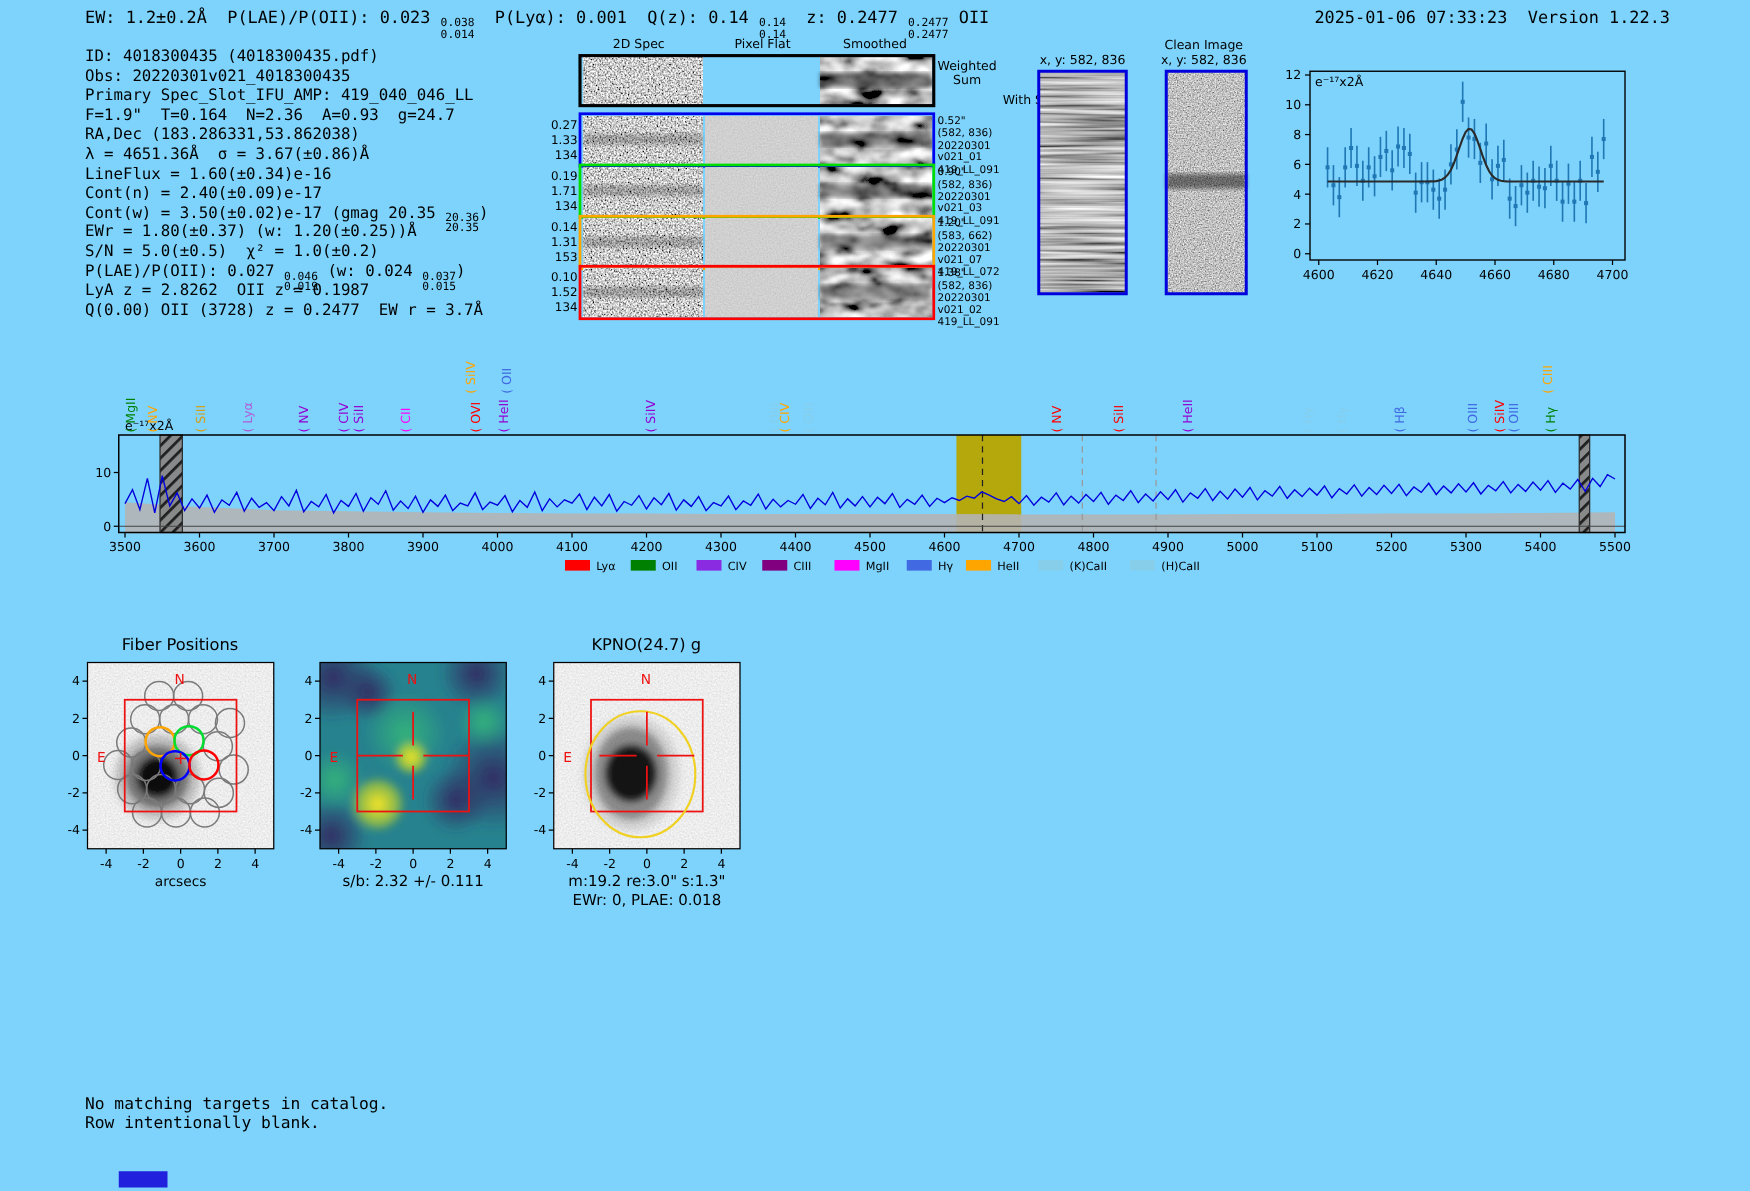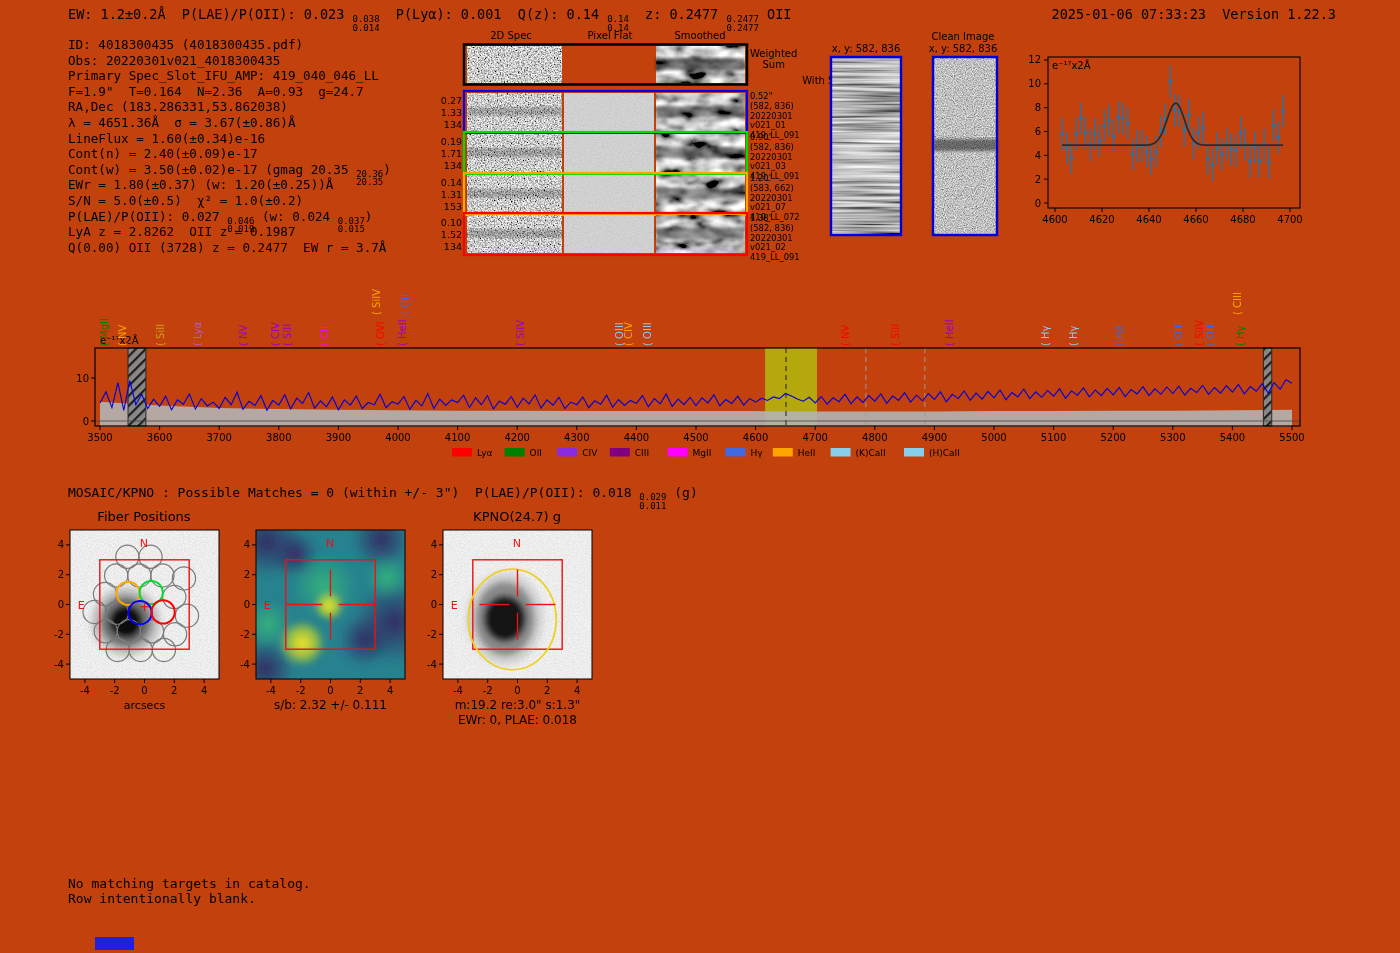--- a/index.html
+++ b/index.html
@@ -1,16 +1,16 @@
 <!DOCTYPE html>
 <html><head>
 <meta charset="utf-8">
 <style>
   html,body{margin:0;padding:0;background:#fff;}
-  #page{position:relative;width:1400px;height:953px;background:#c2410c;overflow:hidden;
+  #page{position:relative;width:1400px;height:953px;background:#7dd3fc;overflow:hidden;
         font-family:"DejaVu Sans",sans-serif;color:#000;}
   .abs{position:absolute;}
   .mono{font-family:"DejaVu Sans Mono",monospace;white-space:pre;}
   .hdr{font-size:13.5px;}
   .info-line{font-size:12.6px;line-height:15.6px;height:15.6px;}
   .cap2{position:absolute;font-size:10px;transform:translateX(-50%);white-space:nowrap;}
   .ptitle{position:absolute;font-size:13px;transform:translateX(-50%);white-space:nowrap;}
   .frac{display:inline-flex;flex-direction:column;font-size:9px;line-height:8.6px;
         vertical-align:-3px;font-family:inherit;}
   .frac span{display:block;}
@@ -414,21 +414,20 @@
       <rect x="665.4" y="183" width="20" height="8.5" fill="#4169e1"></rect>
       <text x="690.4" y="191" font-size="9">Hγ</text>
       <rect x="712.8" y="183" width="20" height="8.5" fill="#ffa500"></rect>
       <text x="737.8" y="191" font-size="9">HeII</text>
       <rect x="770.5999999999999" y="183" width="20" height="8.5" fill="#87ceeb"></rect>
       <text x="795.5999999999999" y="191" font-size="9">(K)CaII</text>
       <rect x="843.9999999999999" y="183" width="20" height="8.5" fill="#87ceeb"></rect>
       <text x="868.9999999999999" y="191" font-size="9">(H)CaII</text>
     </svg>
 
-  <div class="abs mono" style="left:68px;top:485px;font-size:13px;" id="mosaic-line">MOSAIC/KPNO : Possible Matches = 0 (within +/- 3")  P(LAE)/P(OII): 0.018 <span class="frac"><span>0.029</span><span>0.011</span></span> (g)</div>
 
   <span class="ptitle" style="left:144px;top:509px;">Fiber Positions</span>
   <svg id="fiberplot" width="175" height="215" style="left:55px;top:505px;">
       <rect x="15" y="25" width="149" height="149" filter="url(#f-light)"></rect>
       <g filter="url(#f-blur3)">
         <circle cx="70.875" cy="116.63499999999999" r="34.269999999999996" fill="#555" opacity="0.3"></circle>
         <circle cx="70.875" cy="116.63499999999999" r="25.33" fill="#222" opacity="0.5"></circle>
         <circle cx="70.875" cy="116.63499999999999" r="15.645000000000001" fill="#000" opacity="0.85"></circle>
       </g>
       <circle cx="72.36500000000001" cy="51.81999999999999" r="11.622" fill="none" stroke="#7a7a7a" stroke-width="1.2"></circle>

